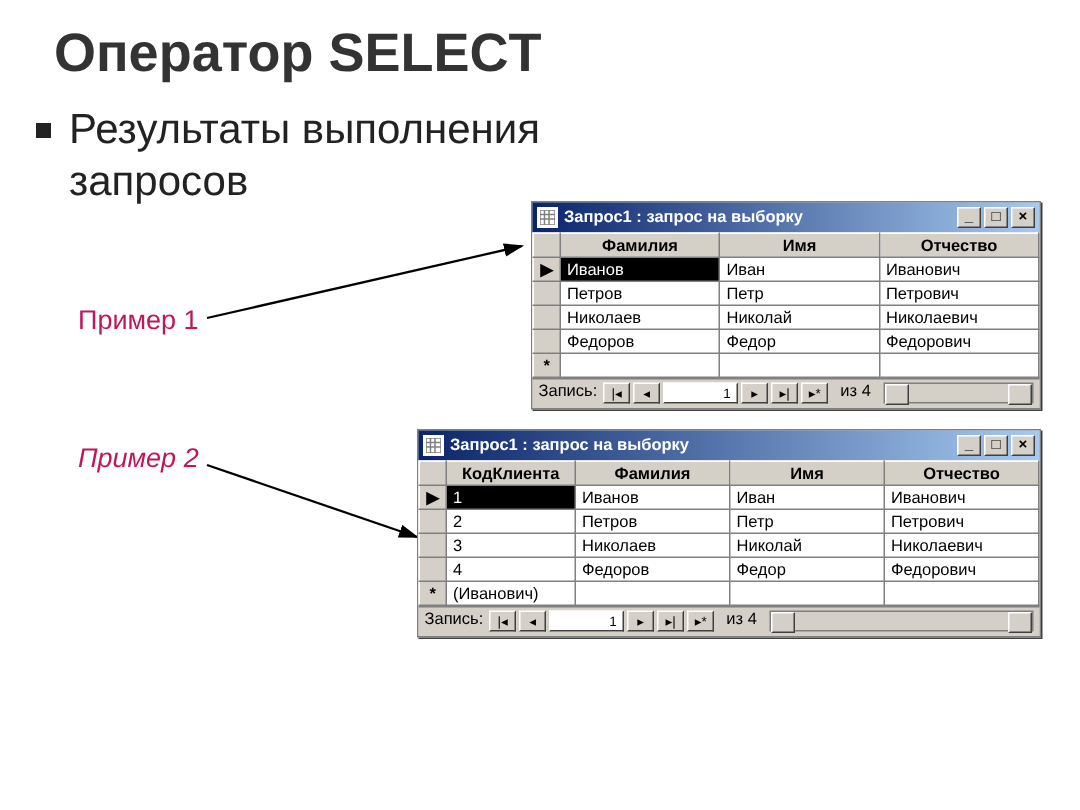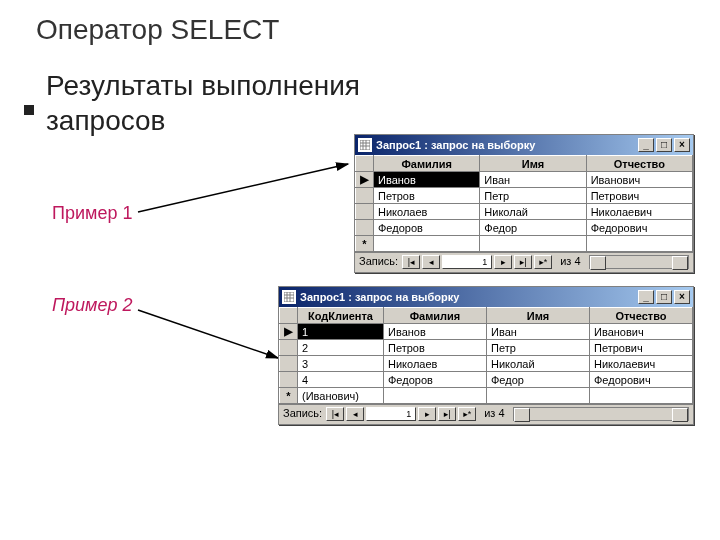--- a/index.html
+++ b/index.html
@@ -9,30 +9,30 @@
     height: 540px;
     background: #fff;
     font-family: Arial, sans-serif;
     position: relative;
     overflow: hidden;
   }
   .slide-title {
     position: absolute;
     left: 36px;
     top: 14px;
-    font-size: 28px;
+    font-size: 36px;
     color: #333;
-    font-weight: 400;
+    font-weight: 700;
   }
   .bullet-row {
     position: absolute;
     left: 24px;
     top: 68px;
     display: flex;
-    align-items: center;
+    align-items: flex-start;
     gap: 12px;
   }
   .bullet-square {
     width: 10px;
     height: 10px;
     background: #222;
     margin-top: 14px;
   }
   .subtitle {
     font-size: 28px;

